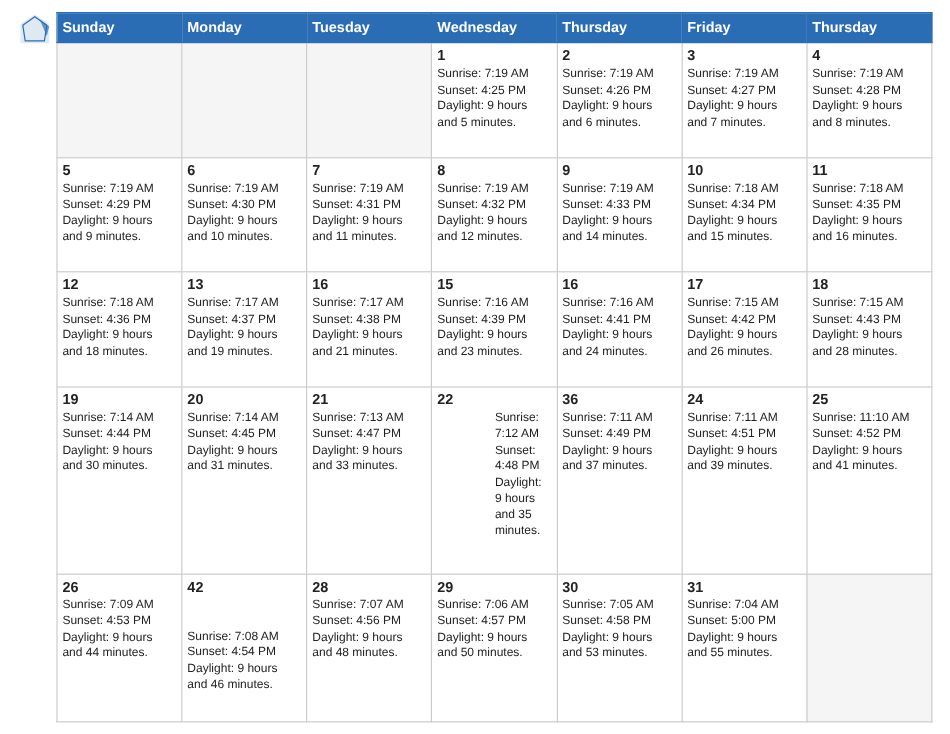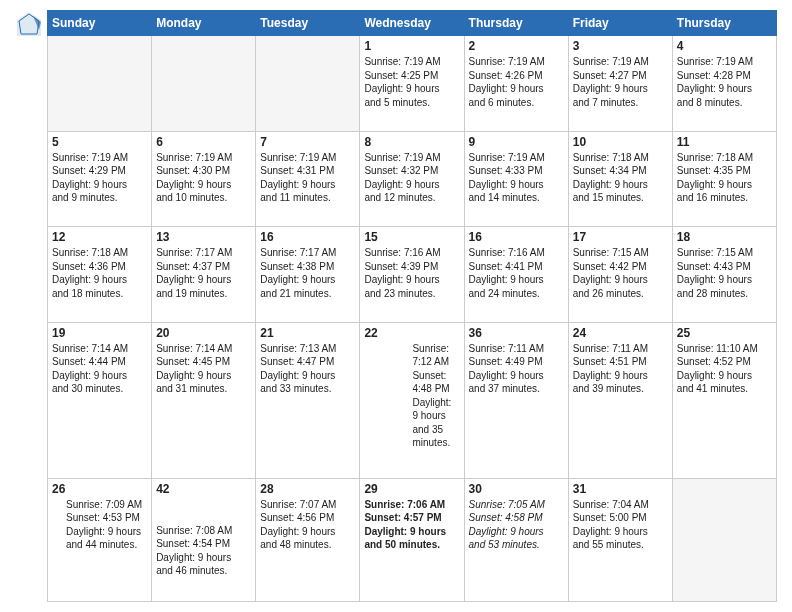--- a/index.html
+++ b/index.html
@@ -308,49 +308,49 @@
             <span class="day-num">25</span>
             <div class="day-info" style="white-space: pre-line;">Sunrise: 11:10 AM
 Sunset: 4:52 PM
 Daylight: 9 hours
 and 41 minutes.</div>
           </td>
         </tr>
         <tr>
           <td>
             <span class="day-num">26</span>
-            <div class="day-info" style="white-space: pre-line; margin-left: 14px;">Sunrise: 7:09 AM
+            <div class="day-info" style="white-space: pre-line;">Sunrise: 7:09 AM
 Sunset: 4:53 PM
 Daylight: 9 hours
 and 44 minutes.</div>
           </td>
           <td>
             <span class="day-num">42</span>
             <div class="day-info" style="white-space: pre-line; margin-top: 28px;">Sunrise: 7:08 AM
 Sunset: 4:54 PM
 Daylight: 9 hours
 and 46 minutes.</div>
           </td>
           <td>
             <span class="day-num">28</span>
             <div class="day-info" style="white-space: pre-line;">Sunrise: 7:07 AM
 Sunset: 4:56 PM
 Daylight: 9 hours
 and 48 minutes.</div>
           </td>
           <td>
             <span class="day-num">29</span>
-            <div class="day-info" style="white-space: pre-line; font-weight: bold;">Sunrise: 7:06 AM
+            <div class="day-info" style="white-space: pre-line;">Sunrise: 7:06 AM
 Sunset: 4:57 PM
 Daylight: 9 hours
 and 50 minutes.</div>
           </td>
           <td>
             <span class="day-num">30</span>
-            <div class="day-info" style="white-space: pre-line; font-style: italic;">Sunrise: 7:05 AM
+            <div class="day-info" style="white-space: pre-line;">Sunrise: 7:05 AM
 Sunset: 4:58 PM
 Daylight: 9 hours
 and 53 minutes.</div>
           </td>
           <td>
             <span class="day-num">31</span>
             <div class="day-info" style="white-space: pre-line;">Sunrise: 7:04 AM
 Sunset: 5:00 PM
 Daylight: 9 hours
 and 55 minutes.</div>

